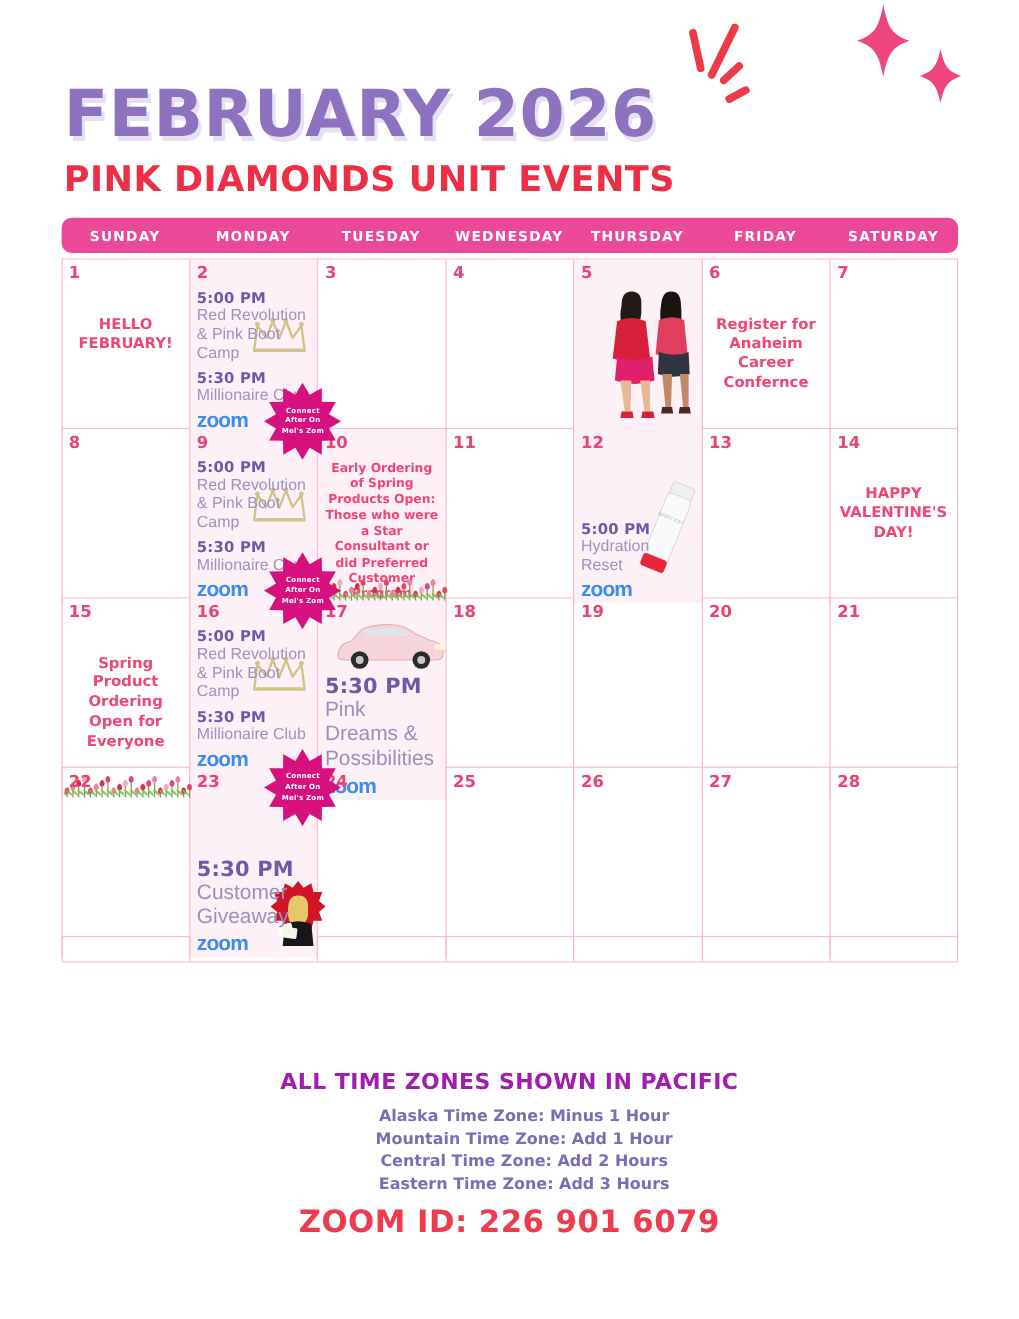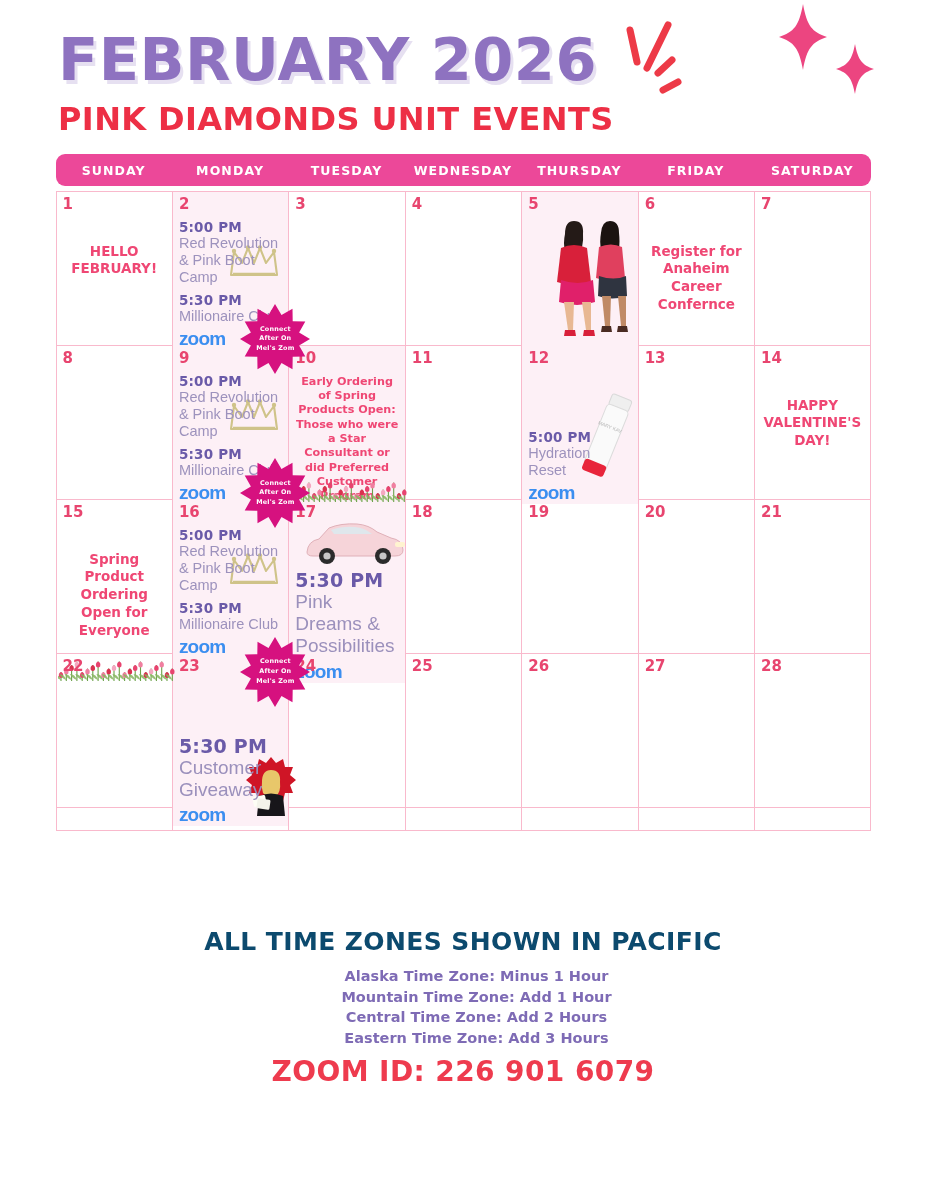--- a/index.html
+++ b/index.html
@@ -10,21 +10,21 @@
     background: #ffffff;
     font-family: "Liberation Sans", sans-serif;
     position: relative;
     overflow: hidden;
   }
 
   
   #deco { position: absolute; top: 0; left: 0; width: 926px; height: 130px; pointer-events: none; }
 
   
-  .header { padding: 32px 0 0 58px; position: relative; z-index: 2; }
+  .header { padding: 76px 0 0 58px; position: relative; z-index: 2; }
   .month-title {
     font-size: 59px;
     font-weight: bold;
     letter-spacing: 0.5px;
     color: #8e72c0;
     line-height: 0.95;
     text-shadow: 3px 4px 0 rgba(142,114,192,0.22);
     font-family: "DejaVu Sans", sans-serif;
   }
   .unit-title {
@@ -148,23 +148,23 @@
   .art.crown   { width: 52px; height: 34px; }
   .art.consult { width: 92px; height: 126px; }
   .art.tube    { width: 60px; height: 98px; }
   .art.car     { width: 108px; height: 52px; }
   .art.flowers { width: 118px; height: 26px; left: 1px; bottom: 1px; }
   .art.lady    { width: 62px; height: 62px; }
 
   
   .footer { text-align: center; margin-top: 96px; }
   .tz-head {
-    color: #0c4a6e;
-    font-weight: bold;
-    font-size: 25px;
+    color: #a21caf;
+    font-weight: bold;
+    font-size: 20px;
     letter-spacing: 0.4px;
     font-family: "DejaVu Sans", sans-serif;
   }
   .tz-line {
     color: #7e6bb5;
     font-weight: bold;
     font-size: 14.5px;
     line-height: 1.28;
     margin-top: 2px;
     font-family: "DejaVu Sans", sans-serif;

